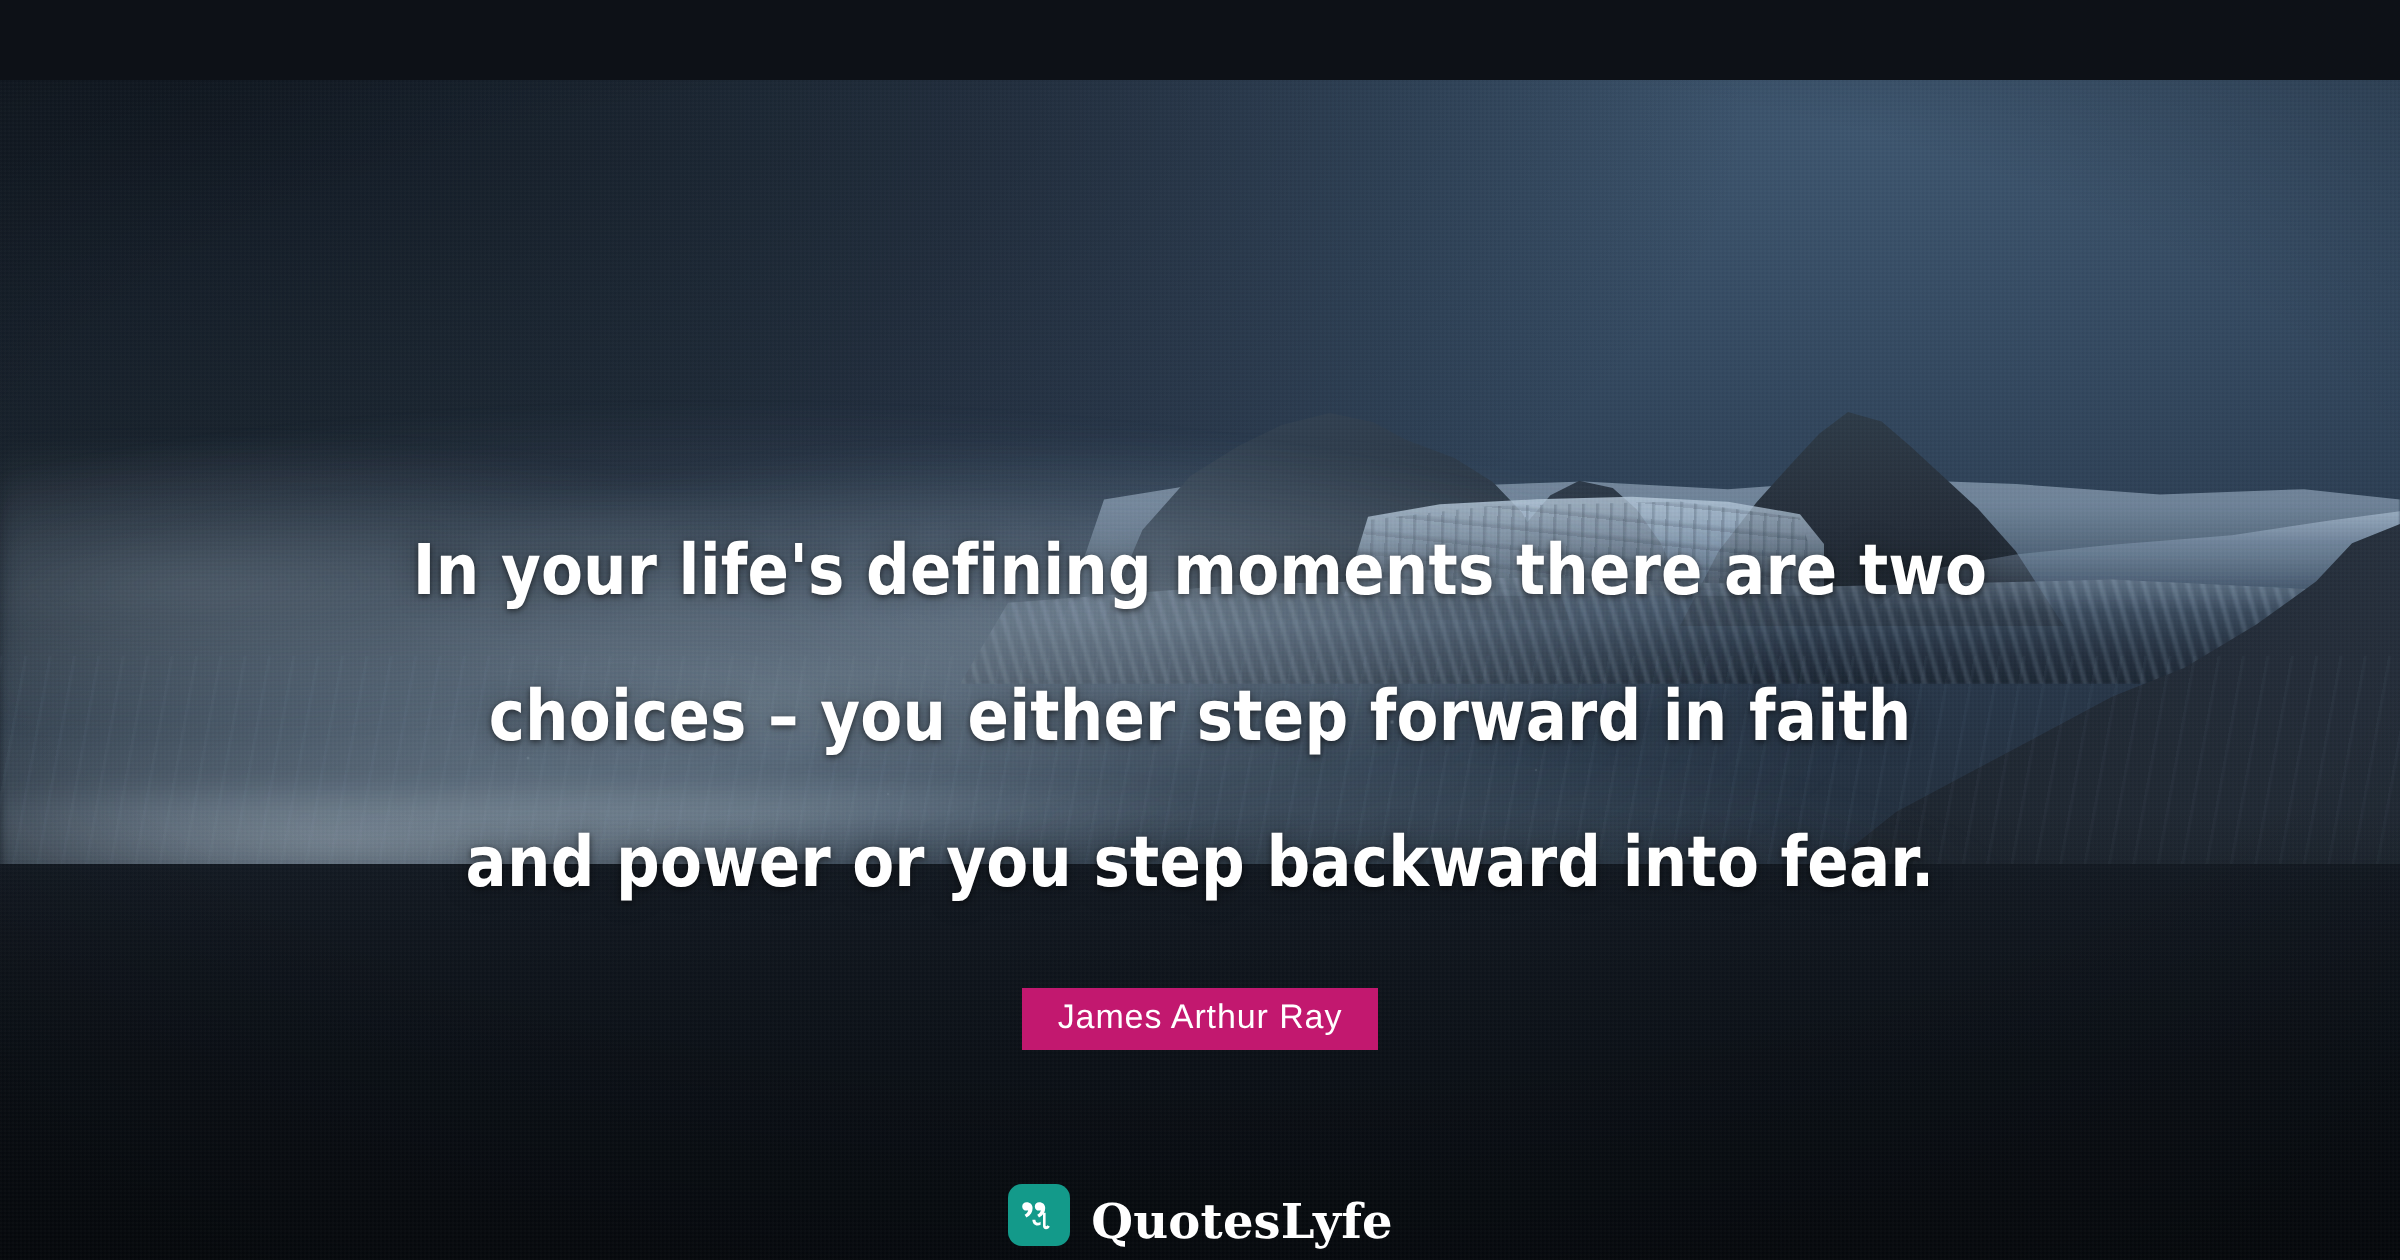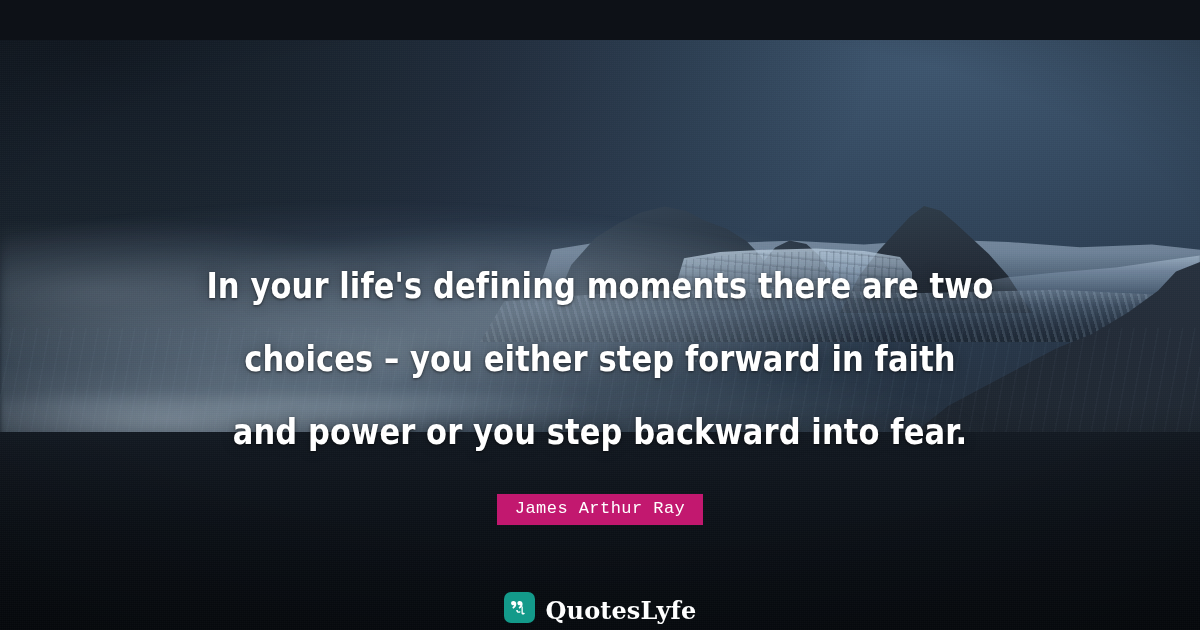--- a/index.html
+++ b/index.html
@@ -195,21 +195,21 @@
     letter-spacing:.1px;
     text-shadow:0 1px 3px rgba(0,0,0,0.55), 0 0 14px rgba(0,0,0,0.30);
     transform:scaleX(0.97);
   }
   .quote-line { display:block; white-space:nowrap; }
 
   #author-badge {
     margin-top:25px;
     background:#c2186f;
     color:#ffffff;
-    font-family:Liberation Mono, monospace;
+    font-family:Liberation Sans, sans-serif;
     font-size:17px;
     font-weight:400;
     letter-spacing:.45px;
     padding:5px 18px 6px 18px;
     line-height:1.15;
     white-space:nowrap;
   }
 
   #footer-logo {
     position:absolute;

